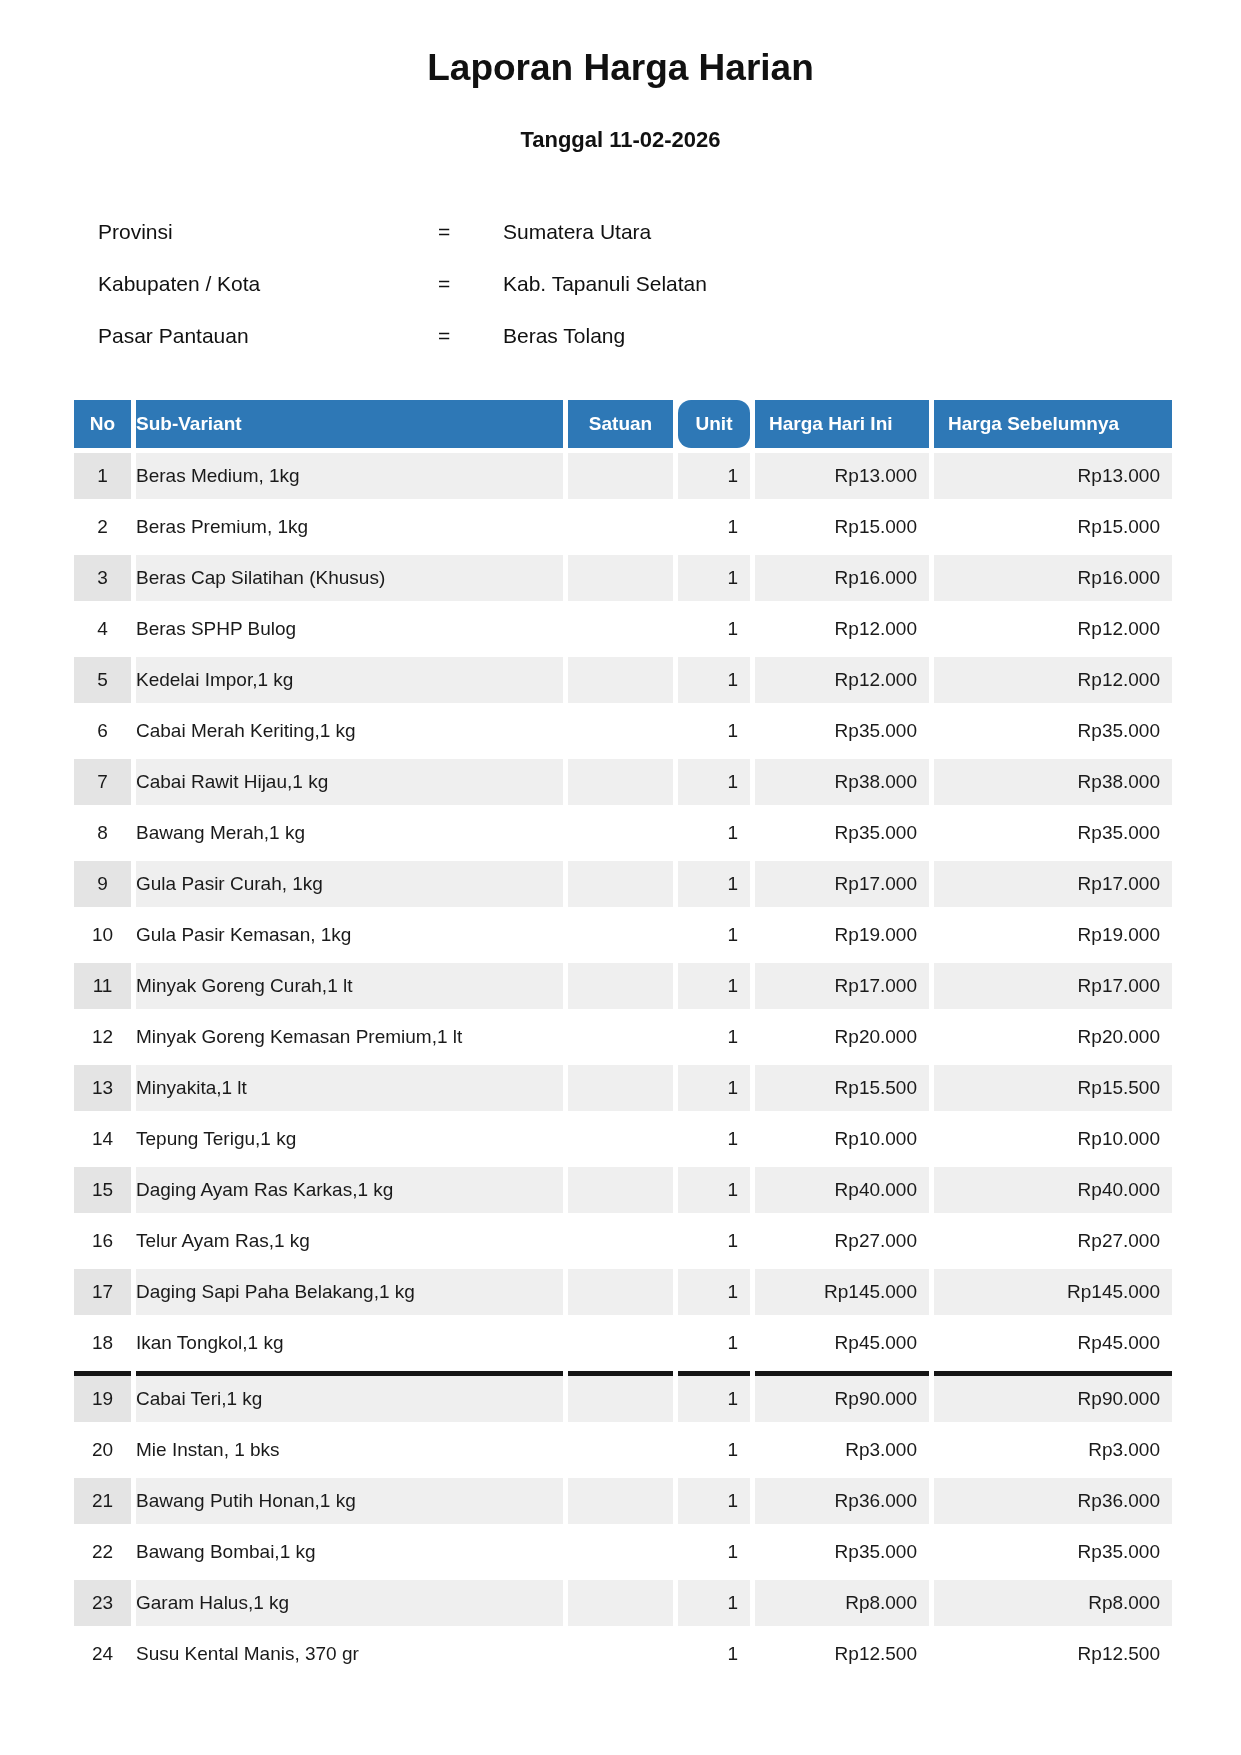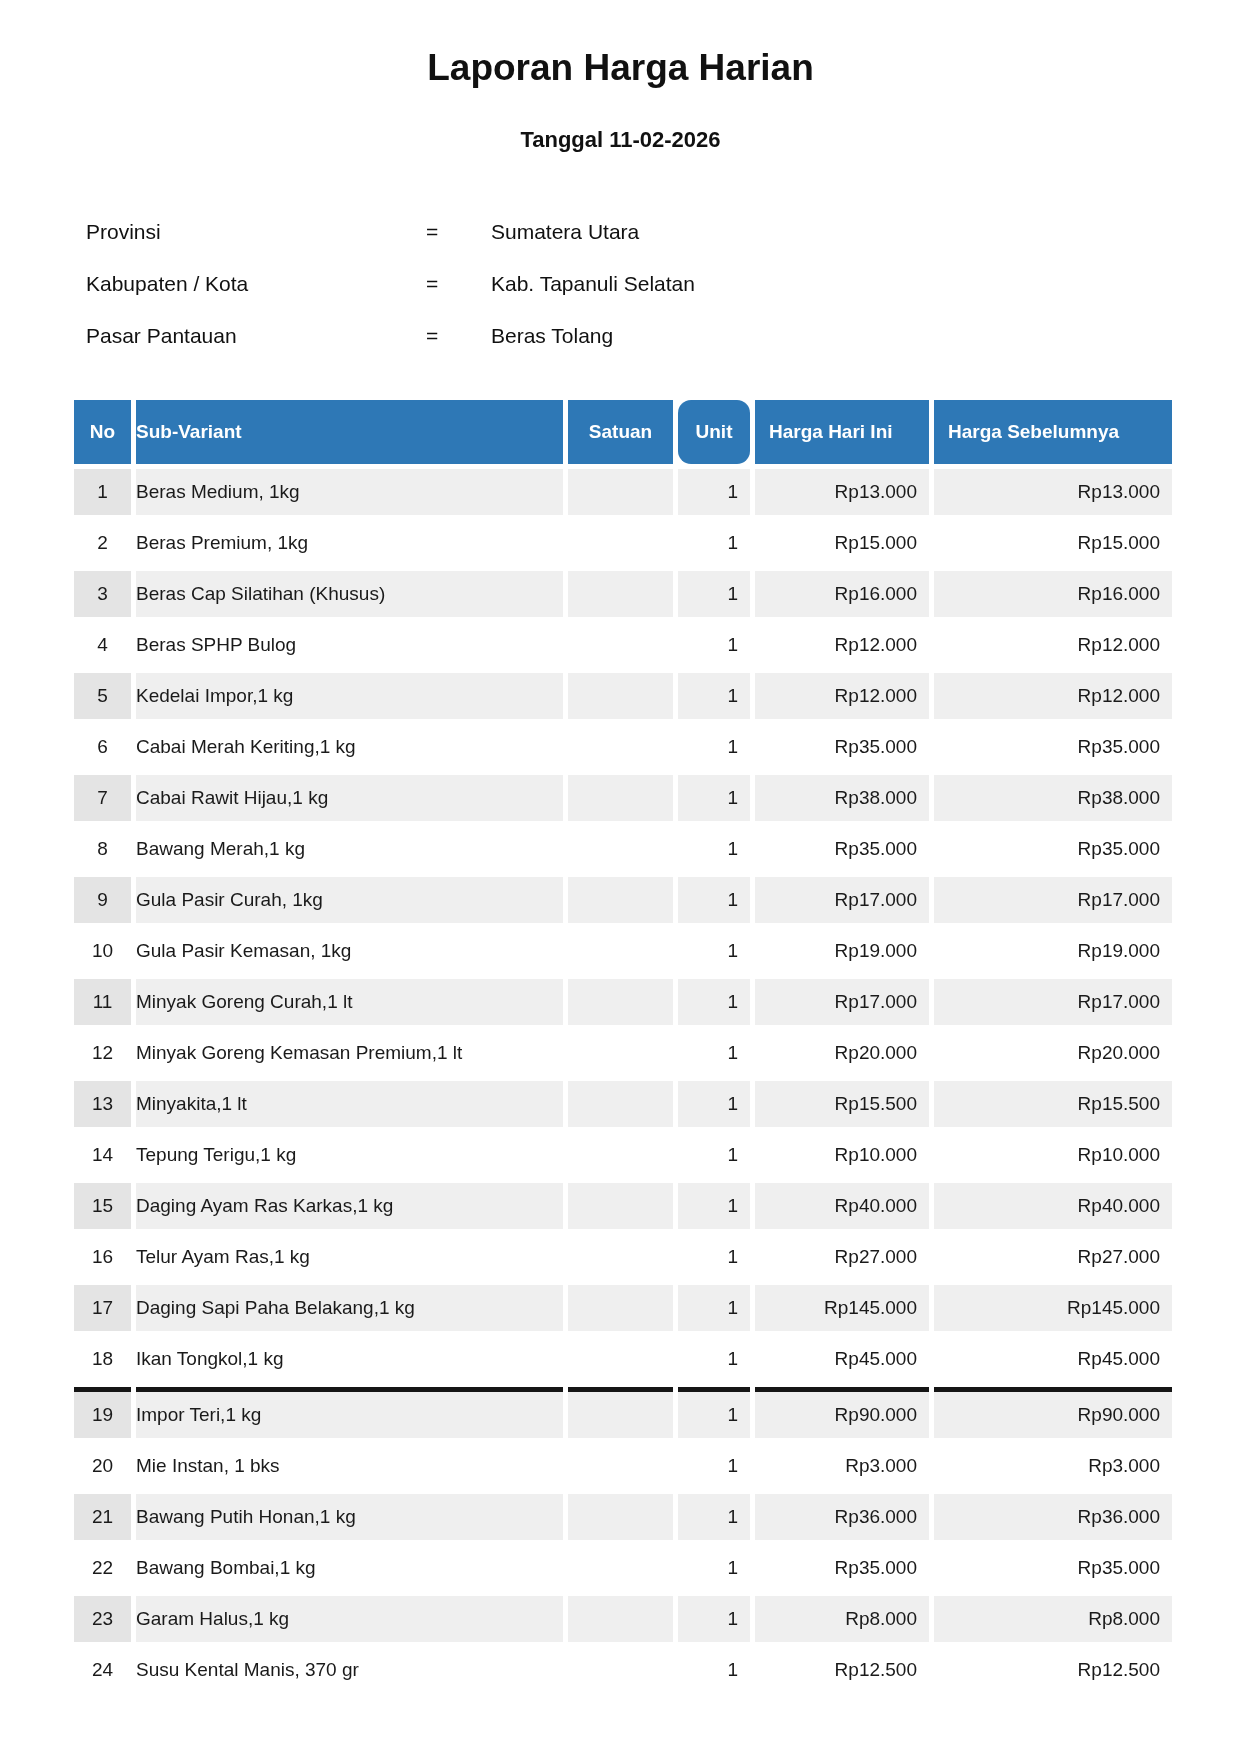--- a/index.html
+++ b/index.html
@@ -31,21 +31,21 @@
     top: 127px;
     left: 0;
     width: 100%;
     text-align: center;
     font-size: 22px;
     font-weight: bold;
     color: #111111;
   }
   .info-block {
     position: absolute;
-    left: 86px;
+    left: 98px;
     top: 206px;
     font-size: 21px;
   }
   .info-row {
     position: relative;
     height: 52px;
     line-height: 52px;
     width: 1000px;
   }
   .info-label { position: absolute; left: 0; }
@@ -66,21 +66,21 @@
   col.col-no     { width: 57px; }
   col.col-sub    { width: 427px; }
   col.col-satuan { width: 105px; }
   col.col-unit   { width: 72px; }
   col.col-hhi    { width: 174px; }
   col.col-hs     { width: 238px; }
 
   .price-table th {
     background: #2E78B6;
     color: #ffffff;
-    height: 64px;
+    height: 48px;
     font-size: 19px;
     font-weight: bold;
     vertical-align: middle;
     padding: 0;
   }
   .price-table td {
     height: 46px;
     font-size: 19px;
     vertical-align: middle;
     padding: 0;
@@ -288,21 +288,21 @@
         <tr class="even">
           <td class="col-no">18</td>
           <td class="col-sub">Ikan Tongkol,1 kg</td>
           <td class="col-satuan"></td>
           <td class="col-unit">1</td>
           <td class="col-hhi">Rp45.000</td>
           <td class="col-hs">Rp45.000</td>
         </tr>
         <tr class="odd divider">
           <td class="col-no">19</td>
-          <td class="col-sub">Impor Teri,1 kg</td>
+          <td class="col-sub">Cabai Teri,1 kg</td>
           <td class="col-satuan"></td>
           <td class="col-unit">1</td>
           <td class="col-hhi">Rp90.000</td>
           <td class="col-hs">Rp90.000</td>
         </tr>
         <tr class="even">
           <td class="col-no">20</td>
           <td class="col-sub">Mie Instan, 1 bks</td>
           <td class="col-satuan"></td>
           <td class="col-unit">1</td>

